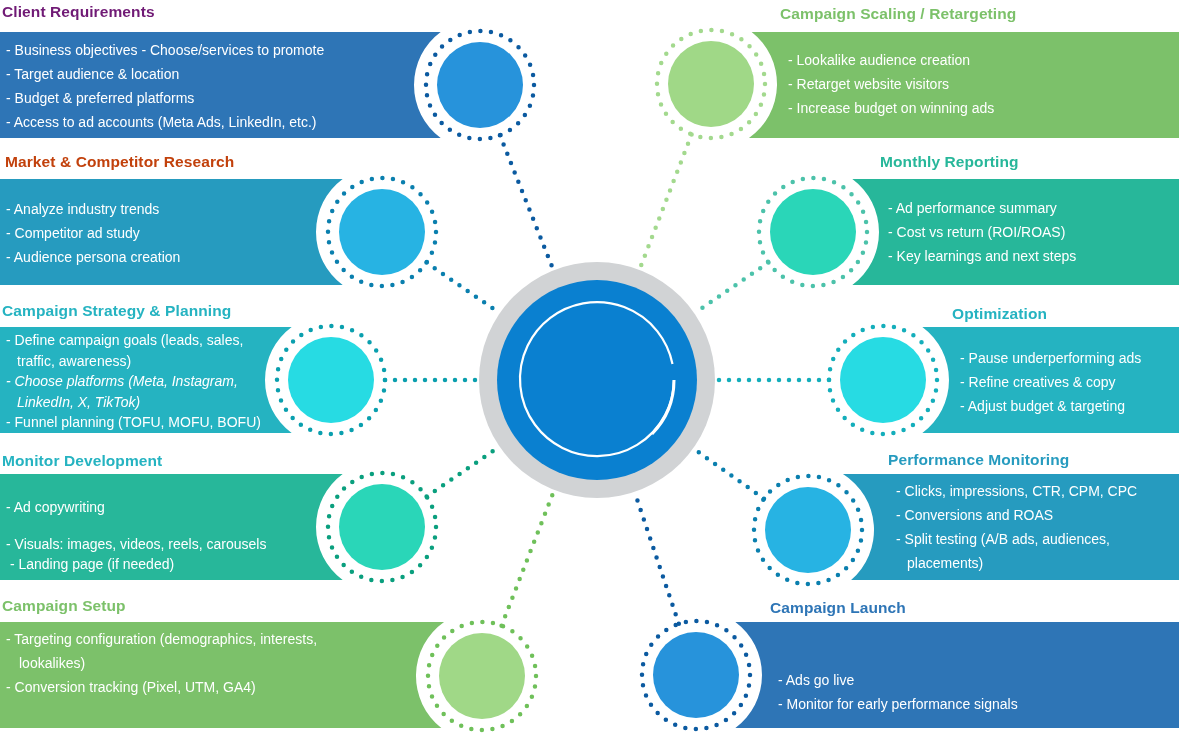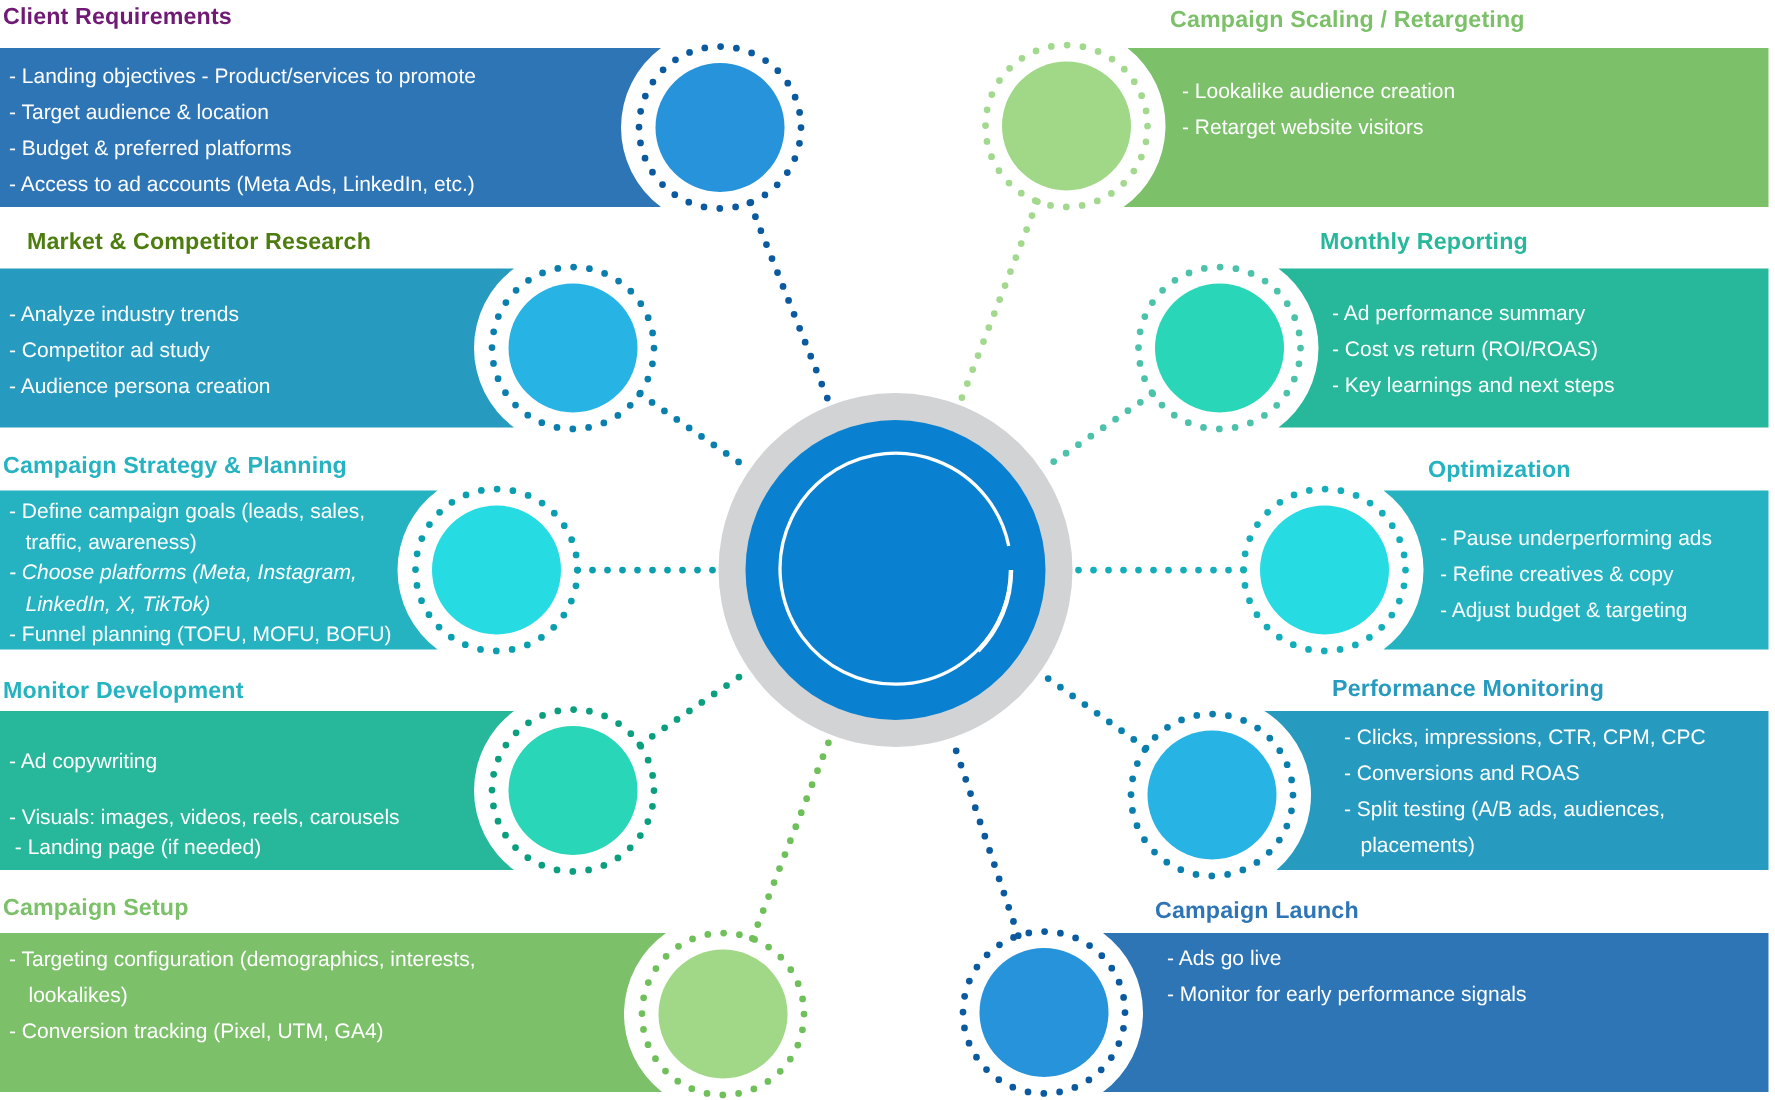--- a/index.html
+++ b/index.html
@@ -87,27 +87,27 @@
     <circle cx="597" cy="380" r="100" fill="#0a80d0"></circle>
     <path d="M 674 380 A 77 77 0 1 1 672.5 364" fill="none" stroke="#ffffff" stroke-width="2.2"></path>
     <path d="M 674 380 A 77 77 0 0 1 652 434" fill="none" stroke="#ffffff" stroke-width="3"></path>
   </g>
 </svg>
 
 <div id="stage-text">
 
   <div class="title" style="left: 2px; top: 3px; color: #701a75;">Client Requirements</div>
   <ul class="list" style="left:6px; top:38px;">
-    <li>- Landing objectives - Product/services to promote</li>
+    <li>- Business objectives - Choose/services to promote</li>
     <li>- Target audience &amp; location</li>
     <li>- Budget &amp; preferred platforms</li>
     <li>- Access to ad accounts (Meta Ads, LinkedIn, etc.)</li>
   </ul>
 
-  <div class="title" style="left: 18px; top: 153px; color: #4d7c0f;">Market &amp; Competitor Research</div>
+  <div class="title" style="left: 5px; top: 153px; color: #c2410c;">Market &amp; Competitor Research</div>
   <ul class="list" style="left:6px; top:197px;">
     <li>- Analyze industry trends</li>
     <li>- Competitor ad study</li>
     <li>- Audience persona creation</li>
   </ul>
 
   <div class="title" style="left: 2px; top: 302px; color: rgb(37, 179, 193);">Campaign Strategy &amp; Planning</div>
   <ul class="list tight" style="left:6px; top:330px; width:262px;">
     <li style="padding-left:11px; text-indent:-11px;">- Define campaign goals (leads, sales, traffic, awareness)</li>
     <li style="padding-left:11px; text-indent:-11px;font-style:italic;">- Choose platforms (Meta, Instagram, LinkedIn, X, TikTok)</li>
@@ -124,20 +124,21 @@
   <div class="title" style="left: 2px; top: 597px; color: rgb(124, 193, 106);">Campaign Setup</div>
   <ul class="list" style="left:6px; top:627px; width:375px;">
     <li style="white-space:normal; padding-left:13px; text-indent:-13px;">- Targeting configuration (demographics, interests, lookalikes)</li>
     <li>- Conversion tracking (Pixel, UTM, GA4)</li>
   </ul>
 
   <div class="title" style="left: 780px; top: 5px; color: rgb(124, 193, 106);">Campaign Scaling / Retargeting</div>
   <ul class="list" style="left:788px; top:48px;">
     <li>- Lookalike audience creation</li>
     <li>- Retarget website visitors</li>
+    <li>- Increase budget on winning ads</li>
   </ul>
 
   <div class="title" style="left: 880px; top: 153px; color: rgb(39, 183, 154);">Monthly Reporting</div>
   <ul class="list" style="left:888px; top:196px;">
     <li>- Ad performance summary</li>
     <li>- Cost vs return (ROI/ROAS)</li>
     <li>- Key learnings and next steps</li>
   </ul>
 
   <div class="title" style="left: 952px; top: 305px; color: rgb(37, 179, 193);">Optimization</div>
@@ -148,17 +149,17 @@
   </ul>
 
   <div class="title" style="left: 888px; top: 451px; color: rgb(38, 155, 191);">Performance Monitoring</div>
   <ul class="list" style="left:896px; top:479px; width:262px;">
     <li>- Clicks, impressions, CTR, CPM, CPC</li>
     <li>- Conversions and ROAS</li>
     <li style="white-space:normal; padding-left:11px; text-indent:-11px;">- Split testing (A/B ads, audiences, placements)</li>
   </ul>
 
   <div class="title" style="left: 770px; top: 599px; color: rgb(46, 117, 182);">Campaign Launch</div>
-  <ul class="list" style="left:778px; top:626px;">
+  <ul class="list" style="left:778px; top:668px;">
     <li>- Ads go live</li>
     <li>- Monitor for early performance signals</li>
   </ul>
 </div>
 
 </body></html>

